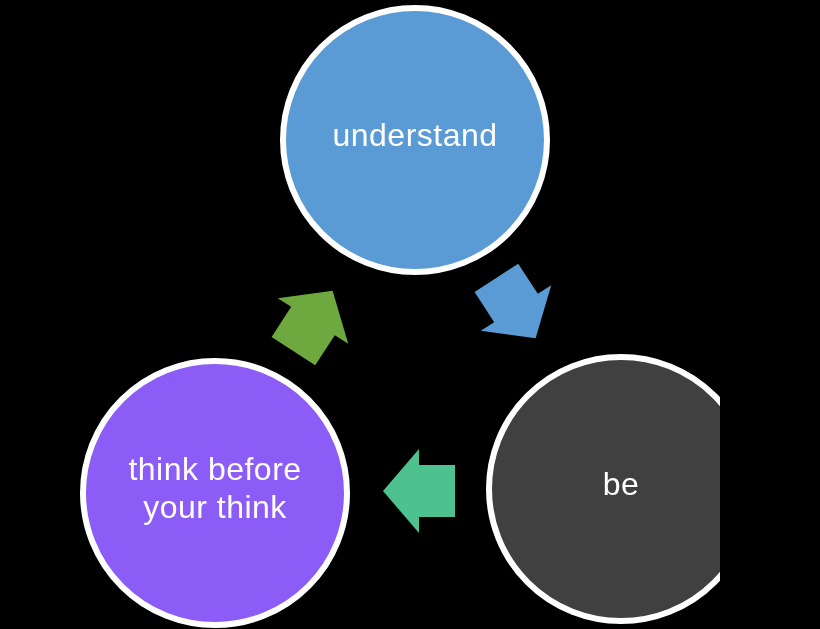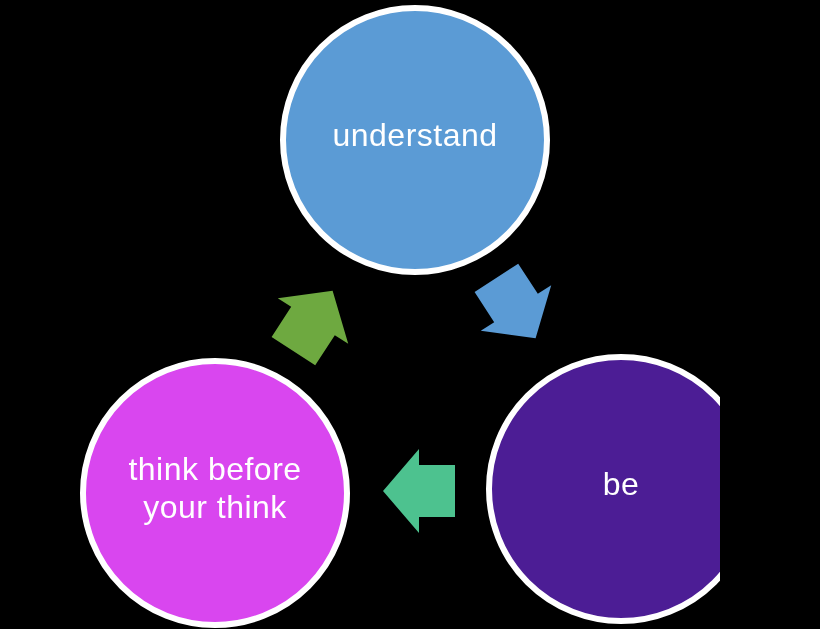--- a/index.html
+++ b/index.html
@@ -59,26 +59,26 @@
     <polygon points="-36,-26 0,-26 0,-42 36,0 0,42 0,26 -36,26" transform="translate(419,491) rotate(180)" style="fill: rgb(77, 194, 143);"></polygon>
     <polygon points="-36,-26 0,-26 0,-42 36,0 0,42 0,26 -36,26" transform="translate(313,321) rotate(-57)" style="fill: rgb(110, 169, 64);"></polygon>
   </svg>
 
   <div class="node node-top" style="background-color: rgb(91, 155, 213);">
     <div class="node-label">
       <div>understand</div>
     </div>
   </div>
 
-  <div class="node node-bottom-right" style="background-color: #4c1d95;">
+  <div class="node node-bottom-right" style="background-color: #404040;">
     <div class="node-label">
       <div>be</div>
     </div>
   </div>
 
-  <div class="node node-bottom-left" style="background-color: #d946ef;">
+  <div class="node node-bottom-left" style="background-color: #8b5cf6;">
     <div class="node-label">
       <div>think before</div>
       <div>your think</div>
     </div>
   </div>
 
 </div>
 
 </body></html>

